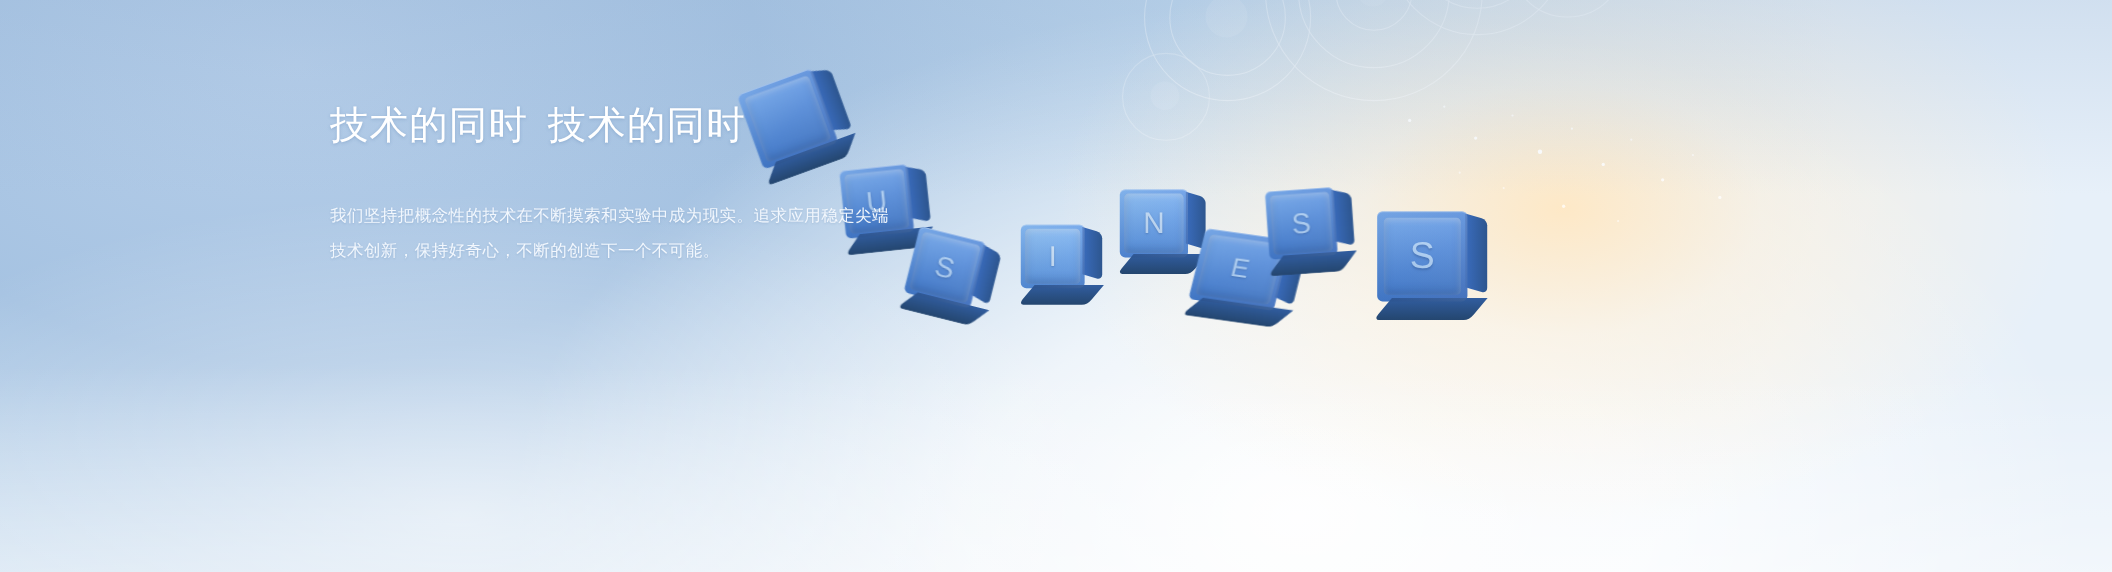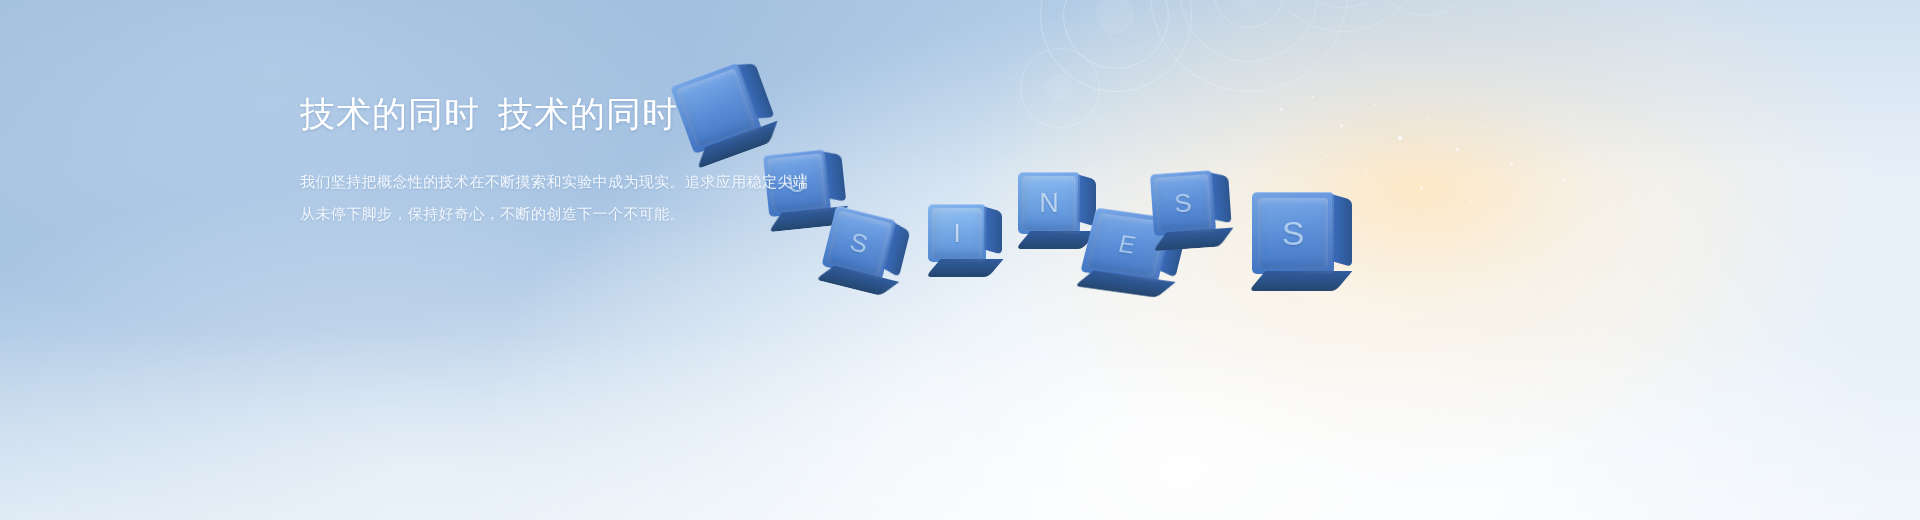--- a/index.html
+++ b/index.html
@@ -34,21 +34,21 @@
   .sp{position:absolute;background:#ffffff;border-radius:50%;}
 
   
   .copy{position:absolute;left:300px;top:92px;width:640px;}
   .headline{
     color:#ffffff;font-size:35px;line-height:1.25;font-weight:400;
     letter-spacing:1px;white-space:nowrap;
     text-shadow:0 1px 3px rgba(70,110,160,0.30);
   }
   .headline .gap{display:inline-block;width:18px;}
-  .desc{margin-top:30px;color:#f2f7fd;font-size:15px;line-height:32px;letter-spacing:.4px;
+  .desc{margin-top:45px;color:#f2f7fd;font-size:15px;line-height:32px;letter-spacing:.4px;
         text-shadow:0 1px 2px rgba(70,110,160,0.22);}
   .desc div{white-space:nowrap;}
 
   
   .keys{position:absolute;inset:0;pointer-events:none;}
   .key{position:absolute;transform-style:preserve-3d;}
   .kwrap{position:relative;width:100%;height:100%;}
   .face{position:absolute;border-radius:5px;}
   .top{
     inset:0;
@@ -224,17 +224,17 @@
     </div>
 
   </div>
 
   <div class="copy">
     <div class="headline">
       <span>技术的同时</span><span class="gap"></span><span>技术的同时</span>
     </div>
     <div class="desc">
       <div>我们坚持把概念性的技术在不断摸索和实验中成为现实。追求应用稳定尖端</div>
-      <div>从未停下脚步，保持好奇心，不断的创造下一个不可能。</div>
+      <div>技术创新，保持好奇心，不断的创造下一个不可能。</div>
     </div>
   </div>
 
 </div>
 
 </body></html>

